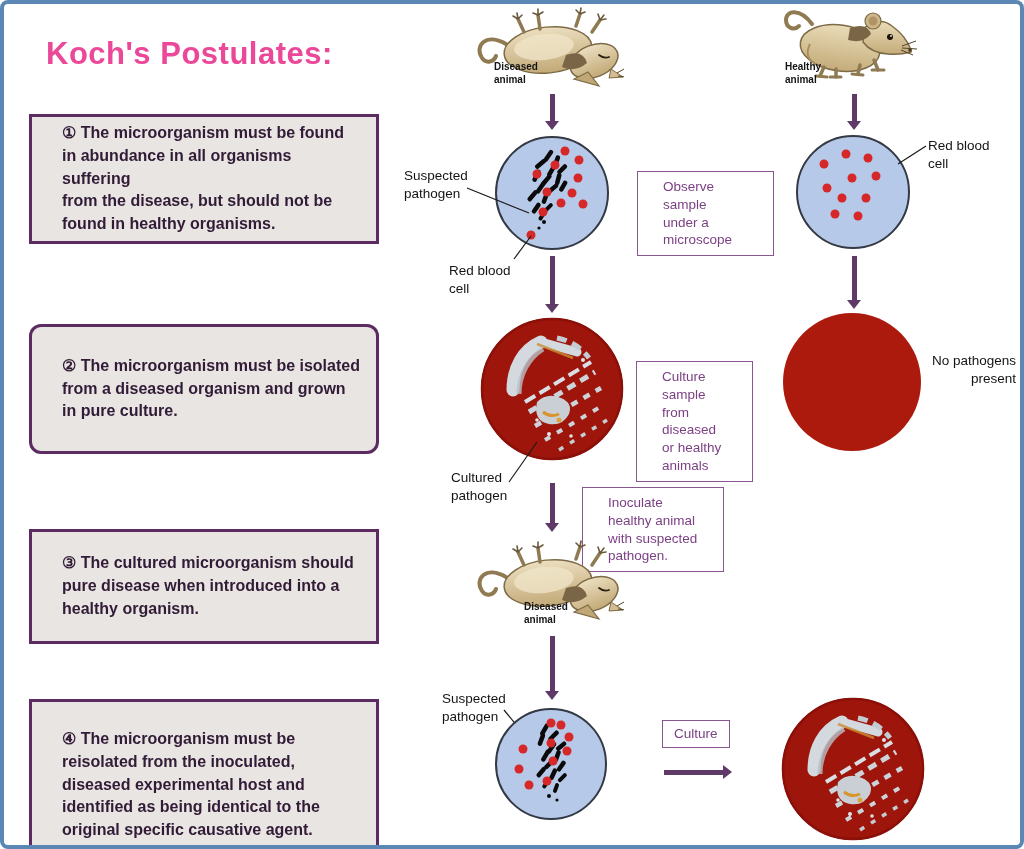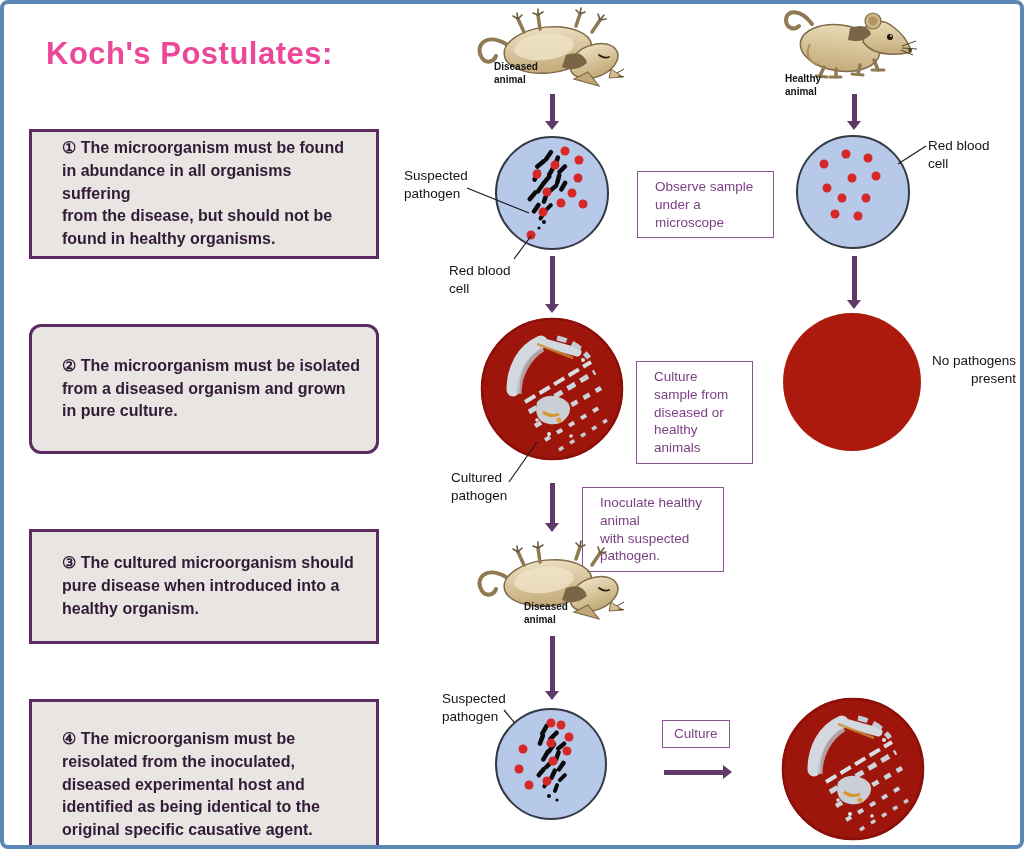--- a/index.html
+++ b/index.html
@@ -15,42 +15,42 @@
   }
   .postulate{
     left:25px;width:350px;box-sizing:border-box;background:#e8e5e2;
     border:3px solid #5c2b61;color:#311b36;font-weight:bold;font-size:16px;
     line-height:1.42;padding:0 14px 0 30px;display:flex;align-items:center;
   }
   .blabel{color:#141414;font-size:13.5px;line-height:1.32;}
   .mlabel{color:#141414;font-size:10px;font-weight:bold;line-height:1.25;}
   .pbox{
     box-sizing:border-box;border:1.5px solid #8a5691;background:#fff;
-    color:#7b3f84;font-size:13.5px;line-height:1.32;padding:6px 17px;
+    color:#7b3f84;font-size:13.5px;line-height:1.32;padding:6px 25px;
   }
   .mcircle{
     box-sizing:border-box;border-radius:50%;background:#b7c9e8;border:2px solid #333a45;
   }
   .redplate{border-radius:50%;background:#ab1a0c;}
   .arrow-v .shaft{position:absolute;left:4.5px;top:0;width:5px;background:#5f3a68;}
   .arrow-v .head{position:absolute;left:0;bottom:0;width:0;height:0;
     border-left:7px solid transparent;border-right:7px solid transparent;border-top:9px solid #5f3a68;}
   .arrow-h .shaft{position:absolute;top:4.5px;left:0;height:5px;background:#5f3a68;}
   .arrow-h .head{position:absolute;right:0;top:0;width:0;height:0;
     border-top:7px solid transparent;border-bottom:7px solid transparent;border-left:9px solid #5f3a68;}
   svg{display:block;}
 </style>
 </head>
 <body>
 
 <div id="canvas">
 
   <div class="abs" id="page-title">Koch's Postulates:</div>
 
-  <div class="abs postulate" style="top:125px;height:130px;align-items:center;">
+  <div class="abs postulate" style="top:110px;height:130px;align-items:center;">
     <span class="pre">① The microorganism must be found
 in abundance in all organisms suffering
 from the disease, but should not be
 found in healthy organisms.</span>
   </div>
   <div class="abs postulate" style="top:320px;height:130px;border-radius:12px;">
     <span class="pre">② The microorganism must be isolated
 from a diseased organism and grown
 in pure culture.</span>
   </div>
@@ -123,21 +123,21 @@
         <path d="M80,61 L78,70"></path>
         <path d="M94,56 L98,66"></path>
     </g>
     <g stroke="#8f7a52" stroke-width="3" stroke-linecap="round" fill="none">
       <path d="M36,72 L47,73"></path>
         <path d="M50,73 L61,73"></path>
         <path d="M72,70 L83,71"></path>
         <path d="M92,66 L104,66"></path>
     </g>
   </svg>
-  <div class="abs mlabel pre" style="left:781px;top:57px;margin-top:12px;">Healthy
+  <div class="abs mlabel pre" style="left:781px;top:57px;">Healthy
 animal</div>
 
   <div class="abs arrow-v" style="left:541px;top:90px;width:14px;height:36px;">
     <div class="shaft" style="height:28px;"></div>
     <div class="head"></div>
   </div>
   <div class="abs arrow-v" style="left:843px;top:90px;width:14px;height:36px;">
     <div class="shaft" style="height:28px;"></div>
     <div class="head"></div>
   </div>

